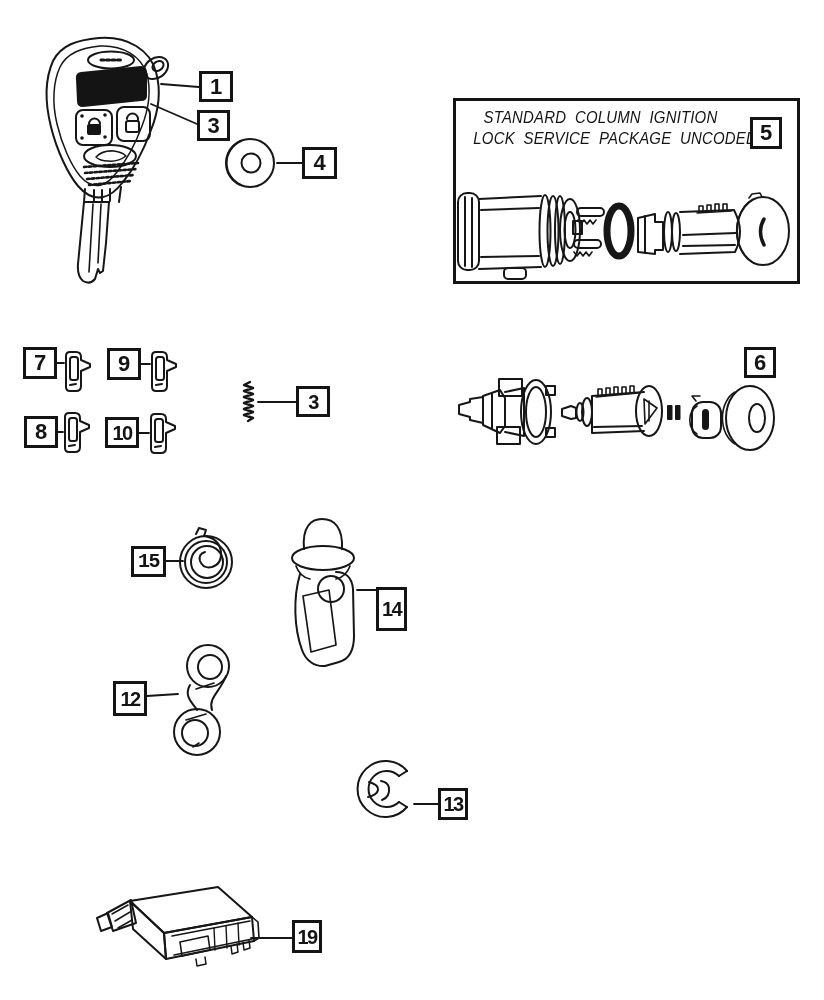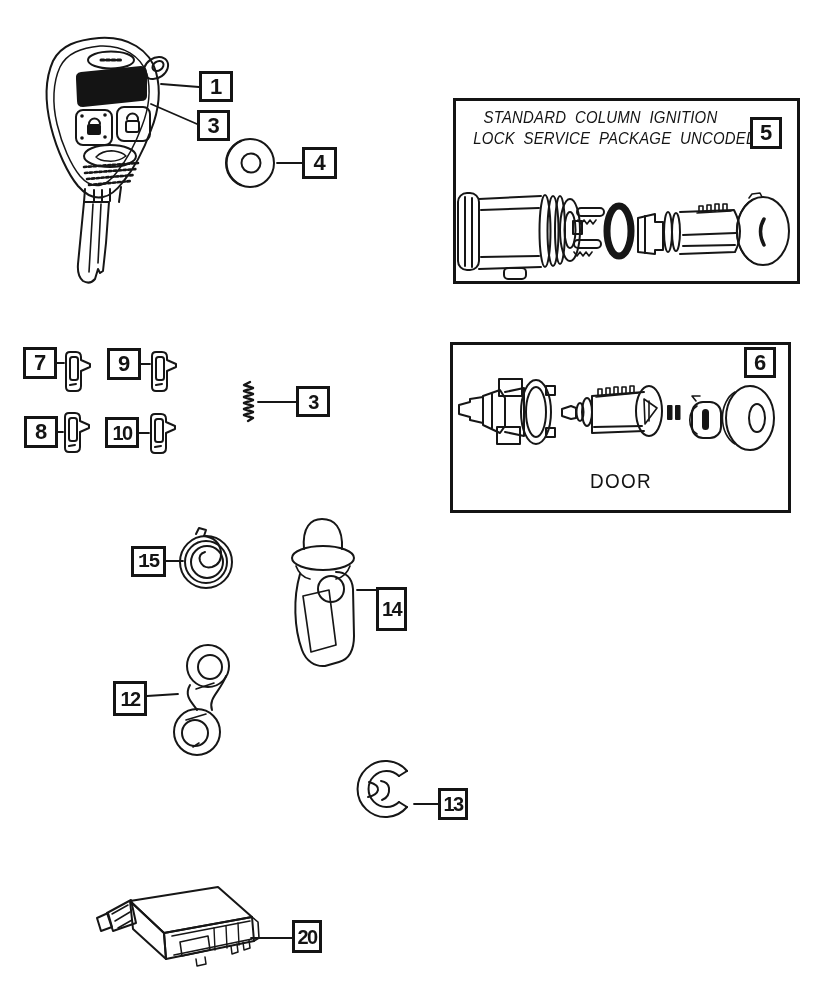--- a/index.html
+++ b/index.html
@@ -224,33 +224,30 @@
     </g>
   </svg>
 
   <div class="panel" style="left:453px;top:98px;width:347px;height:186px;font-style:italic;">
     <div class="panel-title">
       <div>STANDARD COLUMN IGNITION</div>
       <div>LOCK SERVICE PACKAGE UNCODED</div>
     </div>
   </div>
 
-  <div class="panel" style="left:450px;top:342px;width:341px;height:171px;">
-    <div class="door-caption">DOOR</div>
-  </div>
 
   <div class="callout" style="left:199px;top:71px;width:34px;height:31px;">1</div>
   <div class="callout" style="left:197px;top:110px;width:33px;height:31px;">3</div>
   <div class="callout" style="left:302px;top:147px;width:35px;height:32px;">4</div>
   <div class="callout" style="left:750px;top:117px;width:32px;height:32px;">5</div>
   <div class="callout" style="left:744px;top:347px;width:32px;height:31px;">6</div>
   <div class="callout" style="left:23px;top:347px;width:34px;height:32px;">7</div>
   <div class="callout" style="left:107px;top:348px;width:34px;height:32px;">9</div>
   <div class="callout" style="left:24px;top:416px;width:34px;height:32px;">8</div>
   <div class="callout wide" style="left:105px;top:417px;width:34px;height:31px;">10</div>
   <div class="callout wide" style="left:296px;top:386px;width:34px;height:31px;">3</div>
   <div class="callout wide" style="left:131px;top:546px;width:35px;height:31px;font-family:Liberation Mono, monospace;">15</div>
   <div class="callout wide" style="left:376px;top:587px;width:31px;height:44px;text-align:right;">14</div>
   <div class="callout wide" style="left:113px;top:681px;width:34px;height:35px;">12</div>
   <div class="callout wide" style="left:438px;top:788px;width:30px;height:32px;">13</div>
-  <div class="callout wide" style="left:292px;top:920px;width:30px;height:33px;">20</div>
+  <div class="callout wide" style="left:292px;top:920px;width:30px;height:33px;">19</div>
 
 </div>
 
 </body></html>

